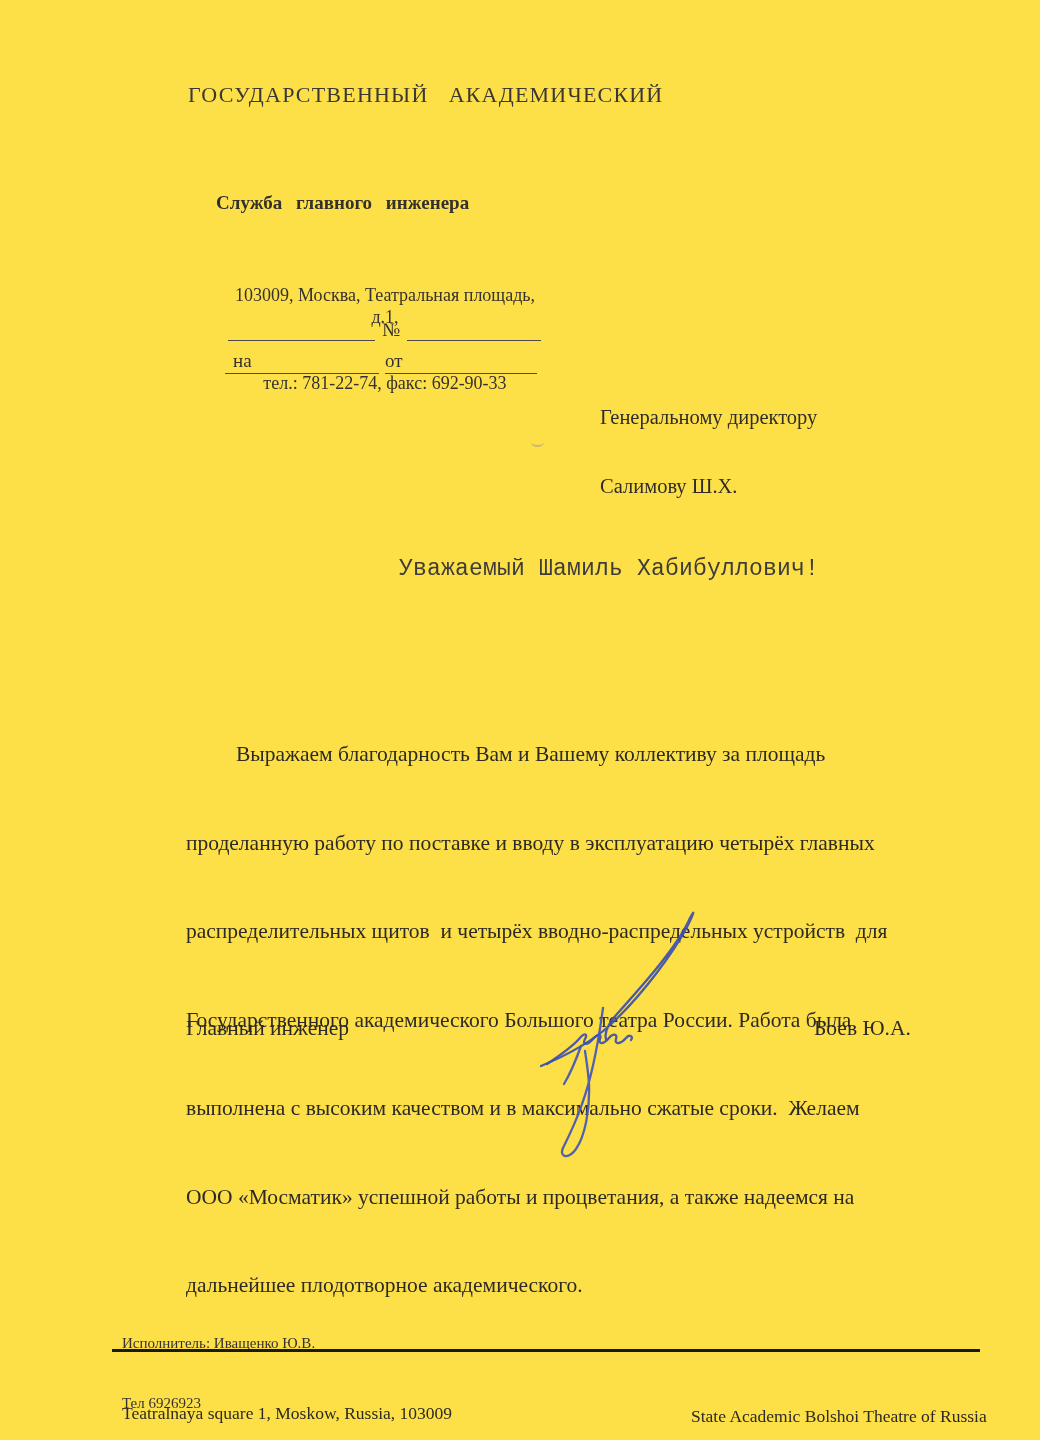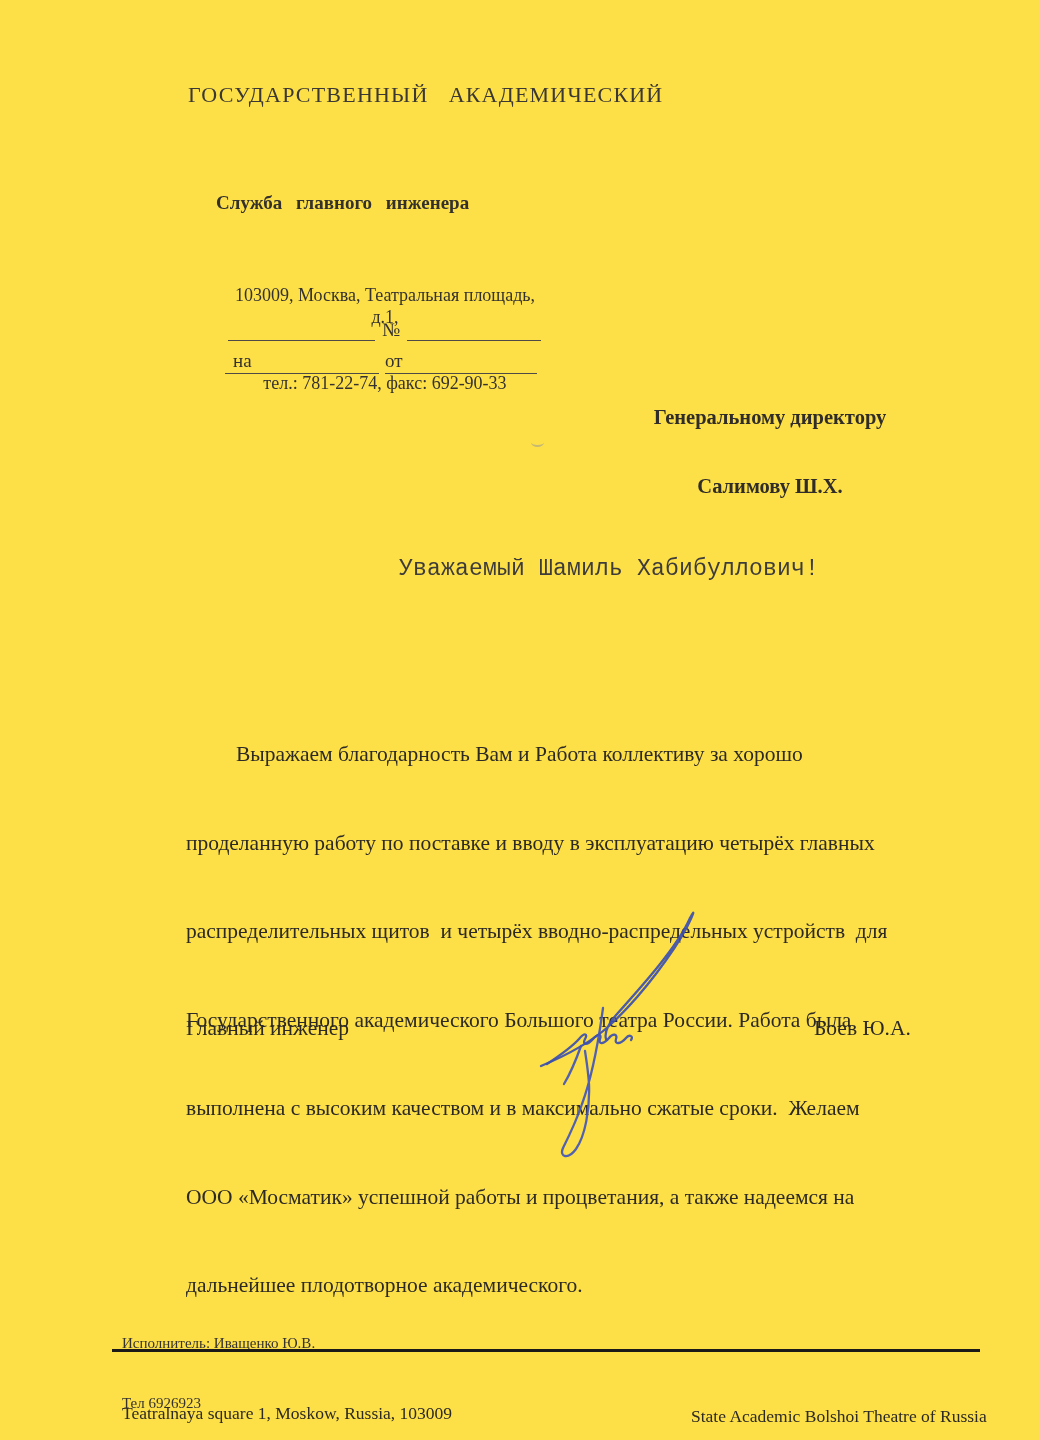--- a/index.html
+++ b/index.html
@@ -28,21 +28,21 @@
   .refrow1 .blank { display: inline-block; border-bottom: 1.6px solid #4e4a47; height: 22px; vertical-align: bottom; }
   .refrow1 .b1 { width: 147px; }
   .refrow1 .b2 { width: 134px; }
   .refrow1 .no-label { font-size: 19px; margin: 0 7px; color: #343130; }
   .refrow2 { left: 209px; top: 332px; height: 26px; }
   .refrow2 .seg { display: inline-block; border-bottom: 1.6px solid #4e4a47; height: 24px; vertical-align: bottom; font-size: 19px; color: #343130; }
   .refrow2 .seg1 { width: 154px; padding-left: 8px; box-sizing: border-box; }
   .refrow2 .seg2 { width: 152px; margin-left: 6px; box-sizing: border-box; }
 
   
-  .recipient { left: 600px; top: 360px; width: 340px; text-align: center; font-size: 20.5px; line-height: 23px; color: #2f2c29; font-weight: bold; }
+  .recipient { left: 600px; top: 360px; width: 340px; text-align: left; font-size: 20.5px; line-height: 23px; color: #2f2c29; }
   .recipient div { margin-bottom: 0; }
 
   .smudge {
     left: 531px; top: 438px; width: 13px; height: 7px;
     border-bottom: 2.5px solid #9a9a98; border-radius: 50%; opacity: 0.55;
   }
 
   
   .salutation {
     left: 399px; top: 556px;
@@ -94,21 +94,21 @@
   <div class="abs recipient">
     <div>Генеральному директору</div>
     <div>Салимову Ш.Х.</div>
   </div>
 
   <div class="abs smudge"></div>
 
   <div class="abs salutation">Уважаемый Шамиль Хабибуллович!</div>
 
   <div class="abs body-text">
-    <div class="line indent">Выражаем благодарность Вам и Работа коллективу за хорошо</div>
+    <div class="line indent">Выражаем благодарность Вам и Вашему коллективу за площадь</div>
     <div class="line">проделанную работу по поставке и вводу в эксплуатацию четырёх главных</div>
     <div class="line">распределительных щитов  и четырёх вводно-распредельных устройств  для</div>
     <div class="line">Государственного академического Большого театра России. Работа была</div>
     <div class="line">выполнена с высоким качеством и в максимально сжатые сроки.  Желаем</div>
     <div class="line">ООО «Мосматик» успешной работы и процветания, а также надеемся на</div>
     <div class="line">дальнейшее плодотворное академического.</div>
   </div>
 
   <div class="abs signoff-title">Главный инженер</div>
   <div class="abs signoff-name">Боев Ю.А.</div>

